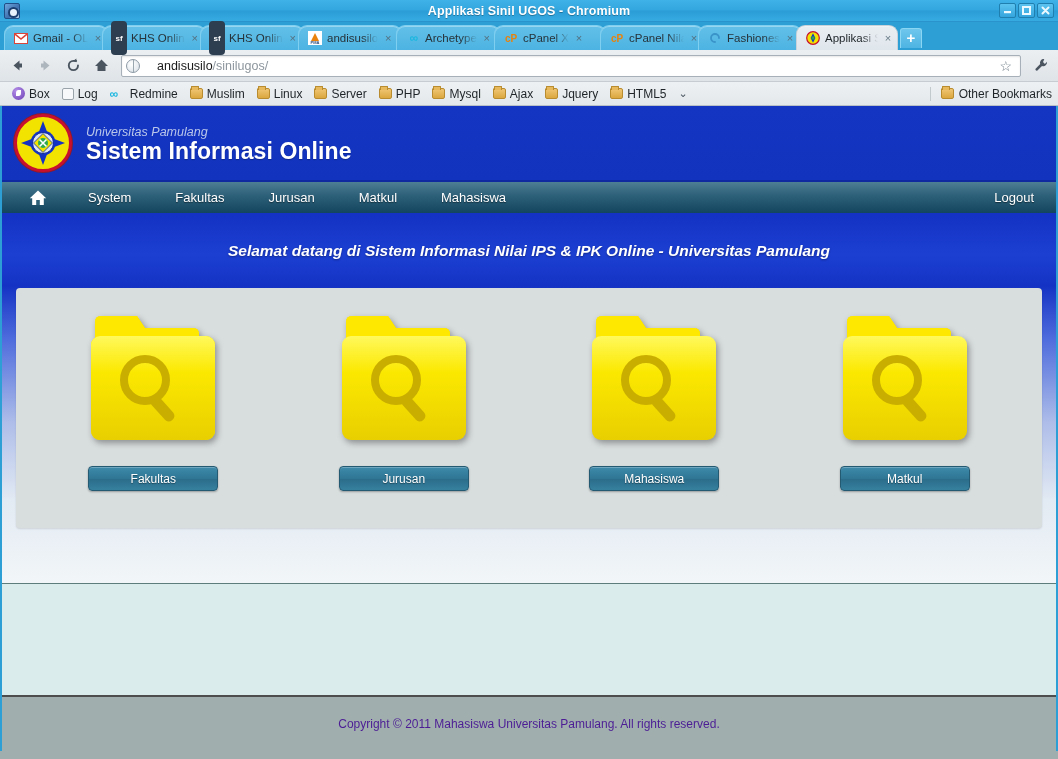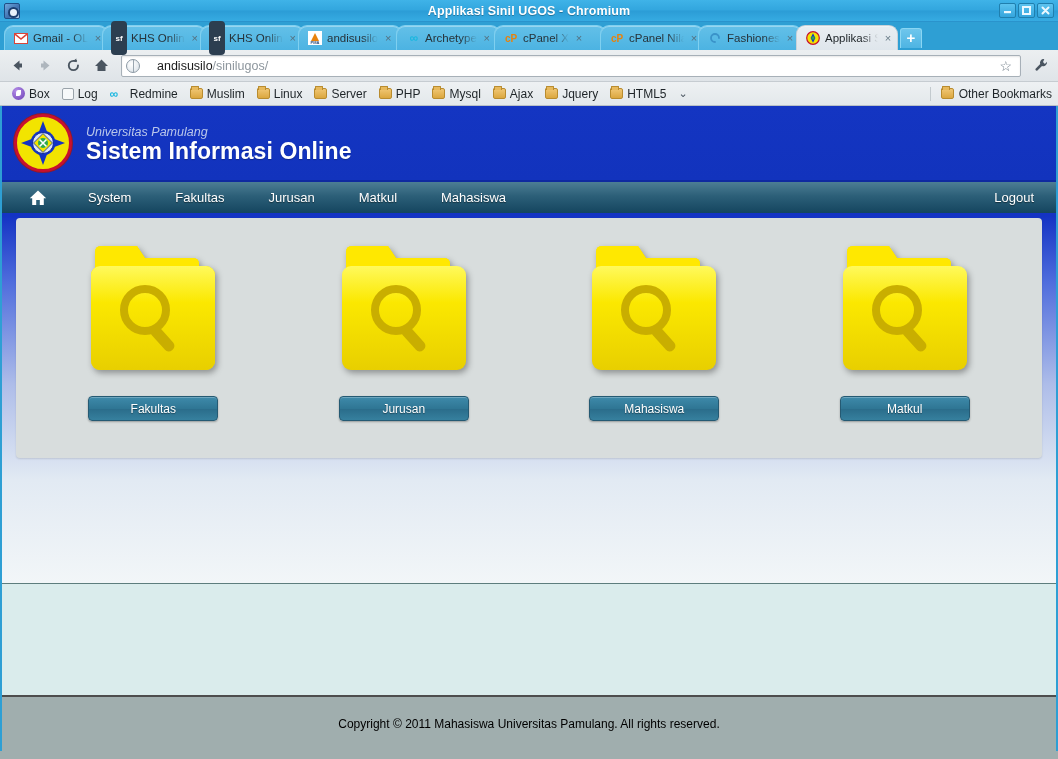--- a/index.html
+++ b/index.html
@@ -315,21 +315,21 @@
     background: #daecec;
     border-top: 1px solid #5d7d7d;
     height: 112px; flex: 0 0 112px;
   }
   #footer {
     height: 56px; flex: 0 0 56px;
     background: #a0aeae;
     border-top: 2px solid #4d4d4d;
     display: flex; align-items: center; justify-content: center;
   }
-  #footer-text { color: #000000; font-size: 12px; }
+  #footer-text { color: #4c1d95; font-size: 12px; }
   #page-bottom-strip{ height: 8px; flex:0 0 8px; background:#a0aeae; }
 </style>
 </head>
 <body>
 
 <div id="window">
 
   <div id="titlebar">
     <div id="win-icon"></div>
     <div id="win-title">Applikasi Sinil UGOS - Chromium</div>
@@ -552,20 +552,23 @@
         </span>
       </div>
       <div class="nav-item">System</div>
       <div class="nav-item">Fakultas</div>
       <div class="nav-item">Jurusan</div>
       <div class="nav-item">Matkul</div>
       <div class="nav-item">Mahasiswa</div>
       <div class="nav-item" id="nav-logout">Logout</div>
     </div>
 
+    <div id="hero">
+      <div id="hero-text">Selamat datang di Sistem Informasi Nilai IPS &amp; IPK Online - Universitas Pamulang</div>
+    </div>
 
     <div id="body-grad">
 
       <div id="panel">
 
         <div class="card">
           <div class="folder-wrap">
             <svg width="128" height="138" viewBox="0 0 128 138">
               <path d="M6 14 Q6 8 12 8 H48 L56 20 H104 Q110 20 110 26 V44 H6 Z" fill="#f5d900"></path>
               <path d="M6 14 Q6 8 12 8 H48 L56 20 H104 Q110 20 110 26 V30 H6 Z" fill="#ffe800"></path>

